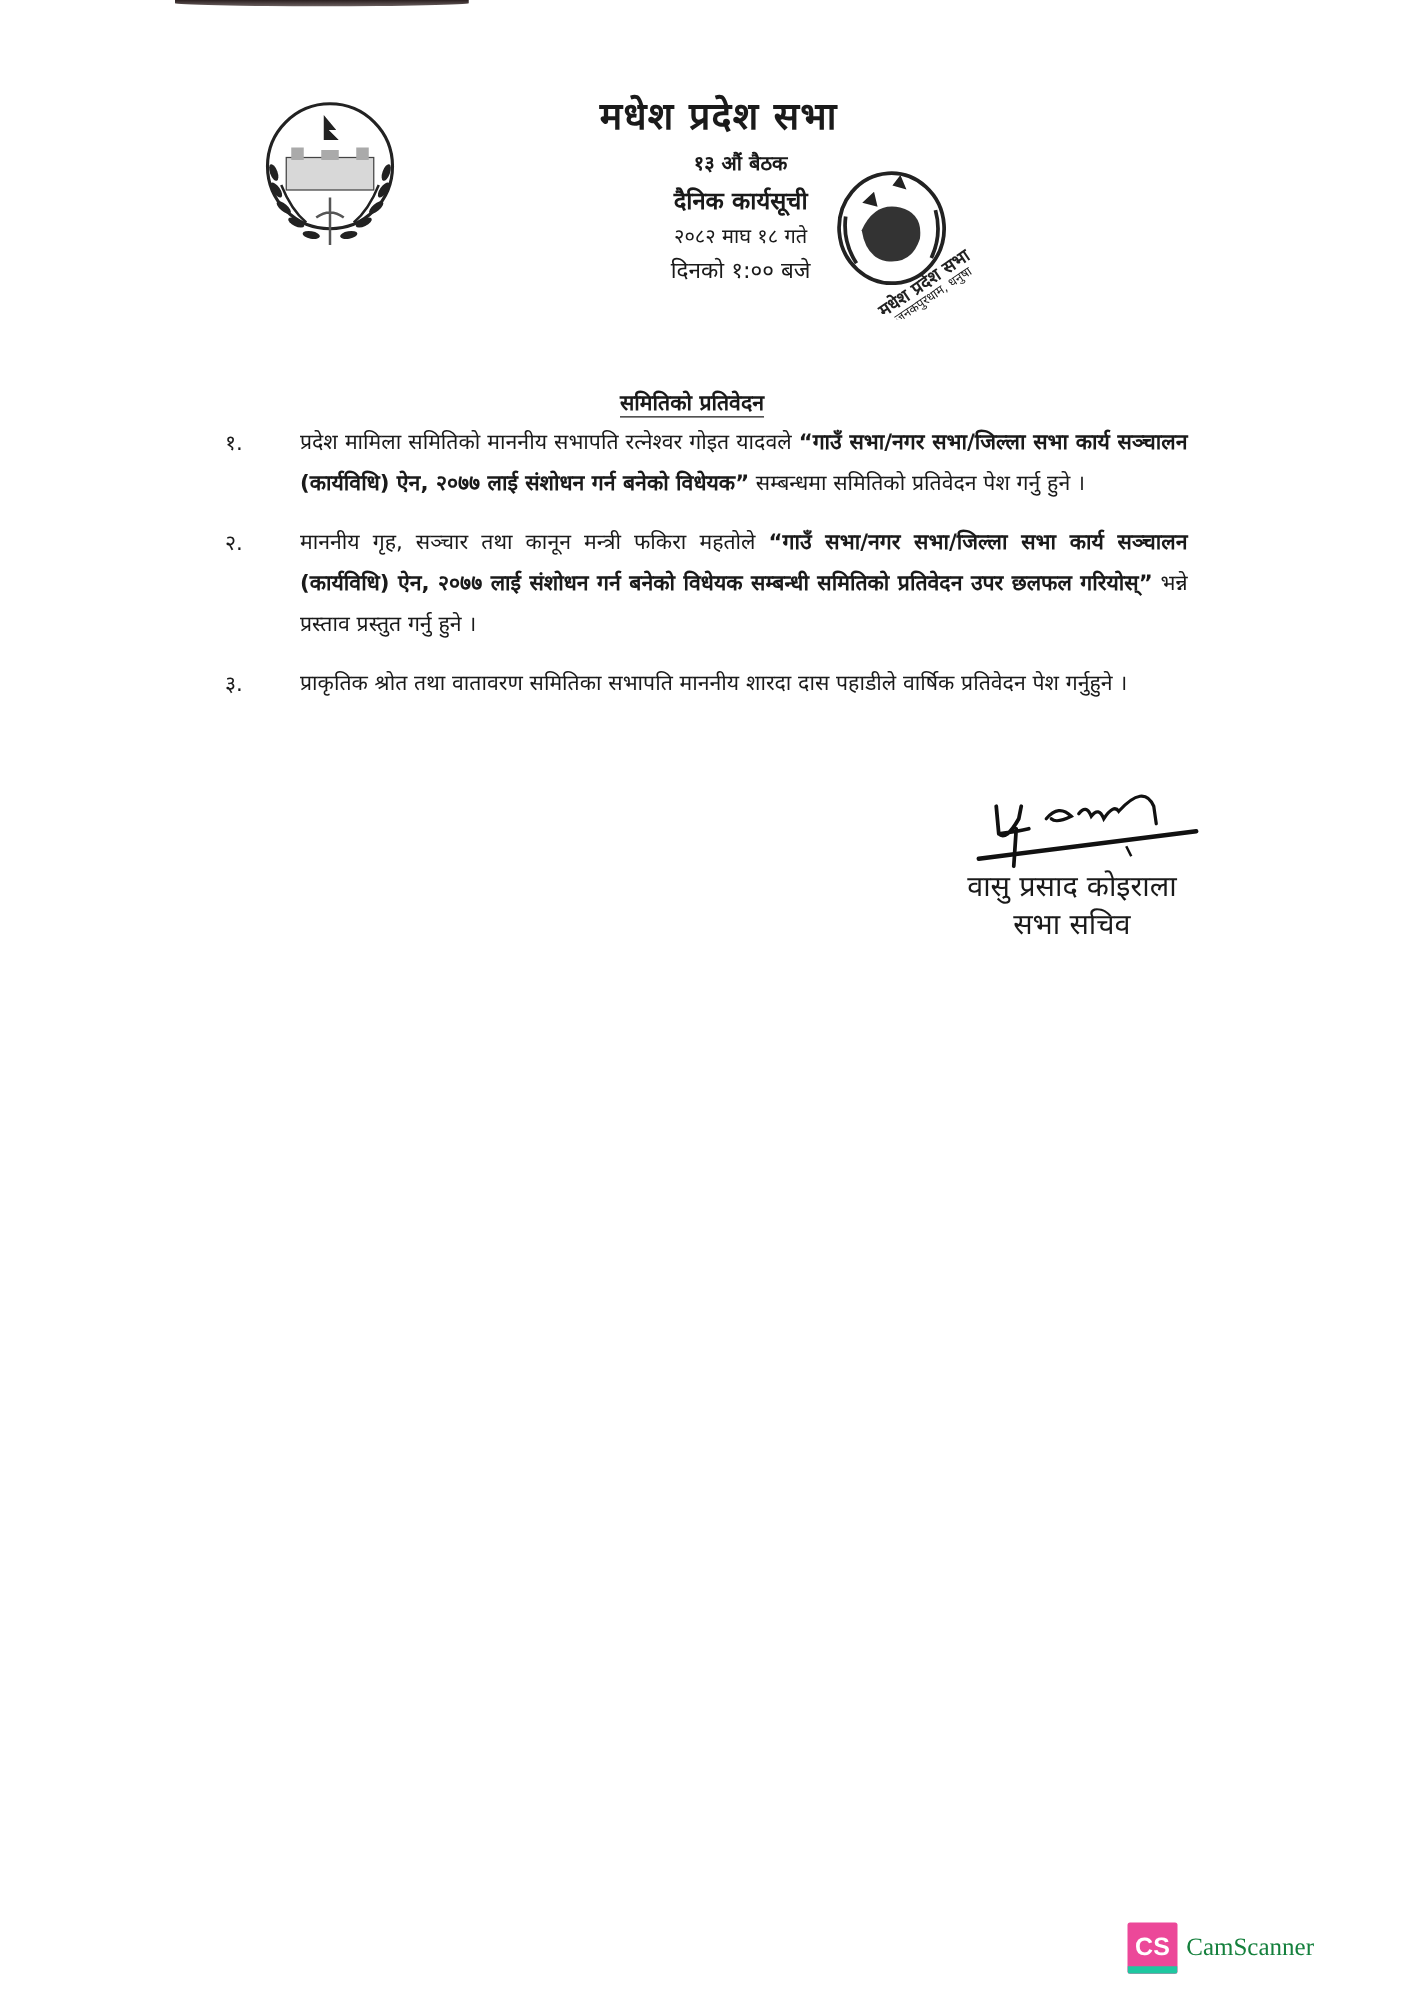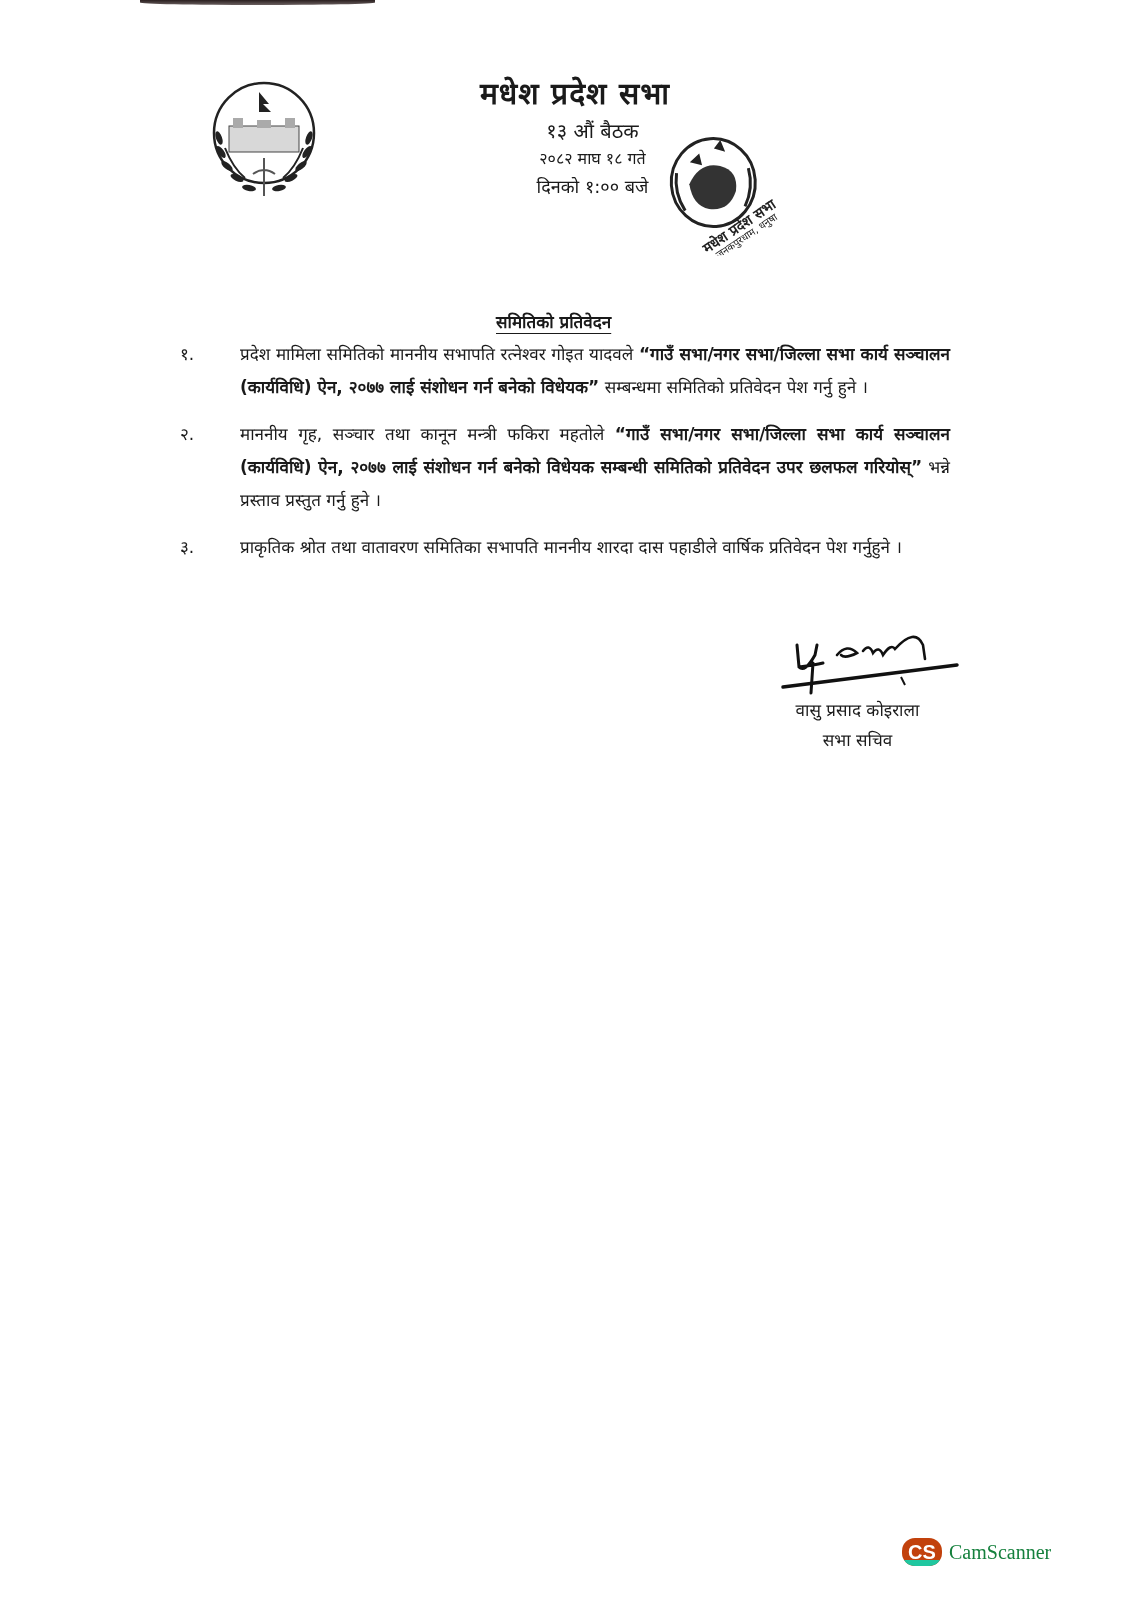--- a/index.html
+++ b/index.html
@@ -19,47 +19,47 @@
   .stamp {
     position: absolute; left: 662px; top: 130px; width: 120px; height: 125px;
     transform: rotate(-4deg);
   }
   .header {
     position: absolute; left: 380px; top: 72px; width: 370px;
     text-align: center;
   }
   .h-title { font-size: 30px; font-weight: bold; letter-spacing: 1px; line-height: 44px; margin-left: 20px;}
   .h-session { font-size: 26px; font-weight: bold; line-height: 36px; margin-left: 55px; }
-  .h-meeting { font-size: 20px; font-weight: normal; line-height: 30px; margin-left: 55px; }
+  .h-meeting { font-size: 16px; font-weight: bold; line-height: 30px; margin-left: 55px; }
   .h-agenda { font-size: 19px; font-weight: bold; line-height: 30px; margin-left: 55px; }
   .h-date { font-size: 16px; line-height: 26px; margin-left: 55px; }
   .h-day { font-size: 16px; font-weight: bold; line-height: 26px; margin-left: 55px; }
   .h-time { font-size: 18px; line-height: 30px; margin-left: 55px; text-align: center; }
   .section-title {
     position: absolute; left: 496px; top: 310px;
     font-size: 17px; font-weight: bold; text-decoration: underline;
     text-underline-offset: 5px;
   }
   .items { position: absolute; left: 180px; top: 338px; width: 770px; }
   .item { display: flex; margin-bottom: 14px; }
   .item-num { width: 60px; font-size: 17px; padding-top: 4px; }
   .item-body { flex: 1; font-size: 17px; line-height: 33px; text-align: justify; }
   .bold { font-weight: bold; }
   .signature {
     position: absolute; left: 775px; top: 625px; width: 185px; height: 70px;
   }
   .signer {
     position: absolute; left: 770px; top: 695px; width: 175px; text-align: center;
-    font-size: 17px; line-height: 30px;
+    font-size: 23px; line-height: 30px;
   }
   .cs-badge {
     position: absolute; left: 902px; top: 1538px; display: flex; align-items: center;
   }
   .cs-logo {
-    width: 40px; height: 28px; background: #c2410c; border-radius: 13px;
+    width: 40px; height: 41px; background: #ec4899; border-radius: 2px;
     color: #fff; font-weight: bold; font-size: 20px; display: flex;
     align-items: center; justify-content: center; position: relative; overflow: hidden;
     font-family: "Liberation Sans", sans-serif;
   }
   .cs-logo::after {
     content: ""; position: absolute; left: 0; right: 0; bottom: 0; height: 6px; background: #1fc7a0;
   }
   .cs-text {
     margin-left: 7px; font-size: 20px; color: #15803d;
     font-family: "Liberation Serif", serif;
@@ -89,20 +89,21 @@
     <ellipse cx="96" cy="88" rx="3" ry="7" transform="rotate(50 96 88)"></ellipse>
     <ellipse cx="86" cy="100" rx="3" ry="7" transform="rotate(65 86 100)"></ellipse>
     <ellipse cx="74" cy="110" rx="3" ry="7" transform="rotate(80 74 110)"></ellipse>
   </g>
   <path d="M59 80 L59 118 M48 96 Q59 88 70 96" stroke="#555" stroke-width="2" fill="none"></path>
 </svg>
 
 <div class="header">
   <div class="h-title">मधेश प्रदेश सभा</div>
   <div class="h-meeting">१३ औं बैठक</div>
+  <div class="h-agenda">दैनिक कार्यसूची</div>
   <div class="h-date">२०८२ माघ १८ गते</div>
   <div class="h-time">दिनको १:०० बजे</div>
 </div>
 
 <svg class="stamp" viewBox="0 0 120 125">
   <ellipse cx="52" cy="52" rx="42" ry="44" fill="none" stroke="#222" stroke-width="3"></ellipse>
   <path d="M30 30 L40 22 L42 34 Z M55 18 L62 10 L66 22 Z" fill="#222"></path>
   <path d="M28 52 Q40 30 60 36 Q78 42 74 62 Q66 82 46 78 Q30 74 28 52 Z" fill="#333"></path>
   <path d="M16 40 Q12 60 22 78 M88 40 Q92 60 82 78" stroke="#222" stroke-width="3" fill="none"></path>
   <text x="32" y="110" font-size="14" font-weight="bold" fill="#222" transform="rotate(-30 60 100)" font-family="DejaVu Sans, sans-serif">मधेश प्रदेश सभा</text>

